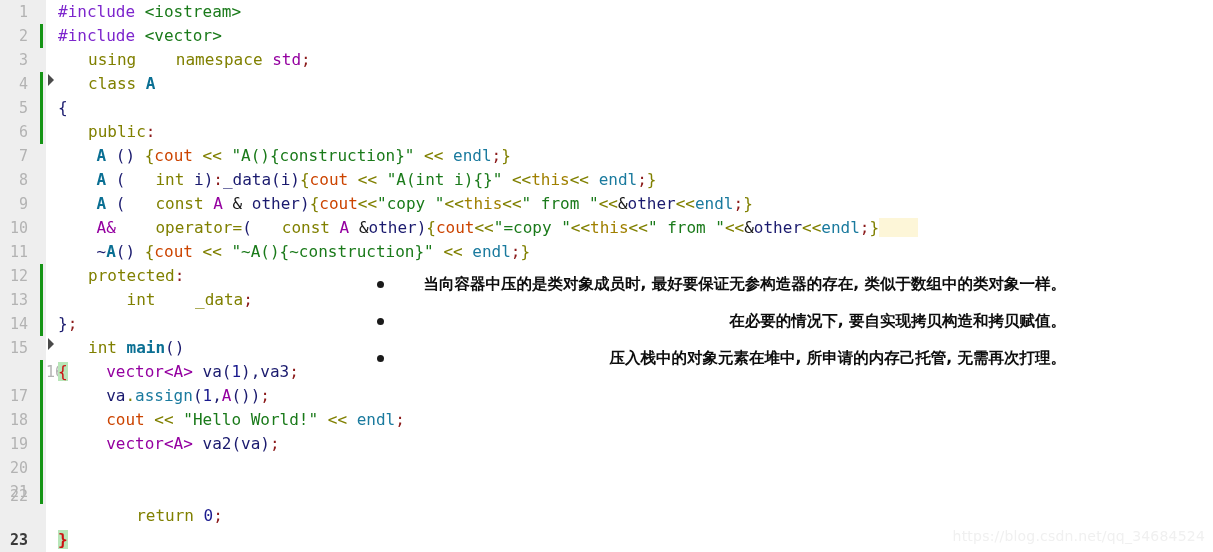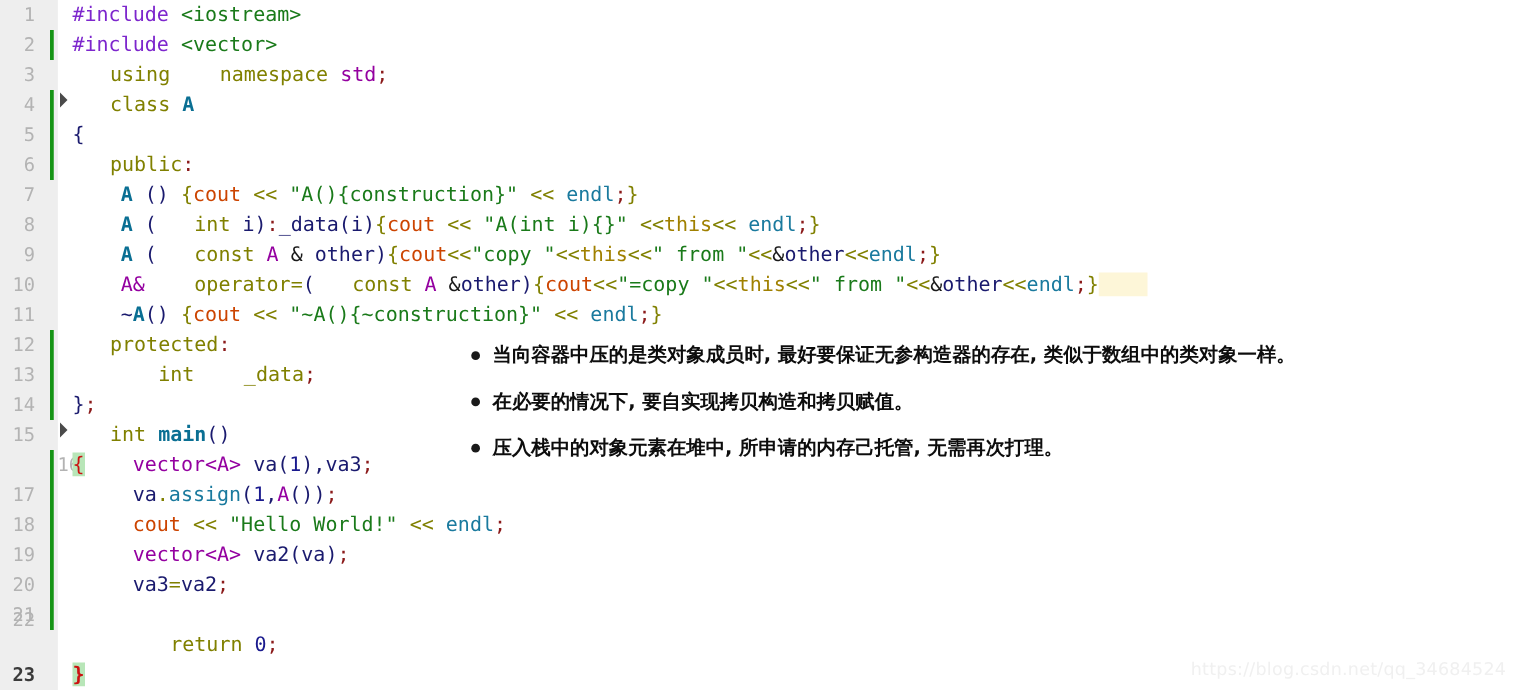--- a/index.html
+++ b/index.html
@@ -136,20 +136,21 @@
     font-family: "DejaVu Sans", "Liberation Sans", sans-serif;
   }
   .abullet {
     position: relative;
     padding-left: 18px;
     color: #0d0d0d;
     font-size: 15.5px;
     line-height: 25px;
     font-weight: bold;
     margin-bottom: 10px;
+    text-align: right;
   }
   .abullet .dot {
     position: absolute;
     left: 1px;
     top: 9px;
     width: 7px;
     height: 7px;
     border-radius: 50%;
     background: #1a1a1a;
   }
@@ -284,21 +285,20 @@
     <div class="line" style="top:336px;"><span class="t-kw">int</span> <span class="t-cls">main</span><span class="t-id">()</span></div>
 
     <div class="line" style="top:360px;"><span class="hl-brace">{</span>    <span class="t-type">vector&lt;A&gt;</span> <span class="t-id">va(</span><span class="t-num">1</span><span class="t-id">),va3</span><span class="t-punct">;</span></div>
 
     <div class="line" style="top:384px;">     <span class="t-id">va</span><span class="t-op">.</span><span class="t-endl">assign</span><span class="t-id">(</span><span class="t-num">1</span><span class="t-id">,</span><span class="t-type">A</span><span class="t-id">())</span><span class="t-punct">;</span></div>
 
     <div class="line" style="top:408px;">     <span class="t-fn">cout</span> <span class="t-op">&lt;&lt;</span> <span class="t-str">"Hello World!"</span> <span class="t-op">&lt;&lt;</span> <span class="t-endl">endl</span><span class="t-punct">;</span></div>
 
     <div class="line" style="top:432px;">     <span class="t-type">vector&lt;A&gt;</span> <span class="t-id">va2(va)</span><span class="t-punct">;</span></div>
 
-    <div class="line" style="top:456px;">     <span class="t-id">va3</span><span class="t-op">=</span><span class="t-id">va2</span><span class="t-punct">;</span></div>
 
     <div class="line" style="top:480px;"> </div>
 
     <div class="line" style="top:504px;">     <span class="t-kw">return</span> <span class="t-num">0</span><span class="t-punct">;</span></div>
 
     <div class="line cur" style="top:528px;"><span class="hl-brace">}</span></div>
 
   </div>
 
   <div class="annot">

